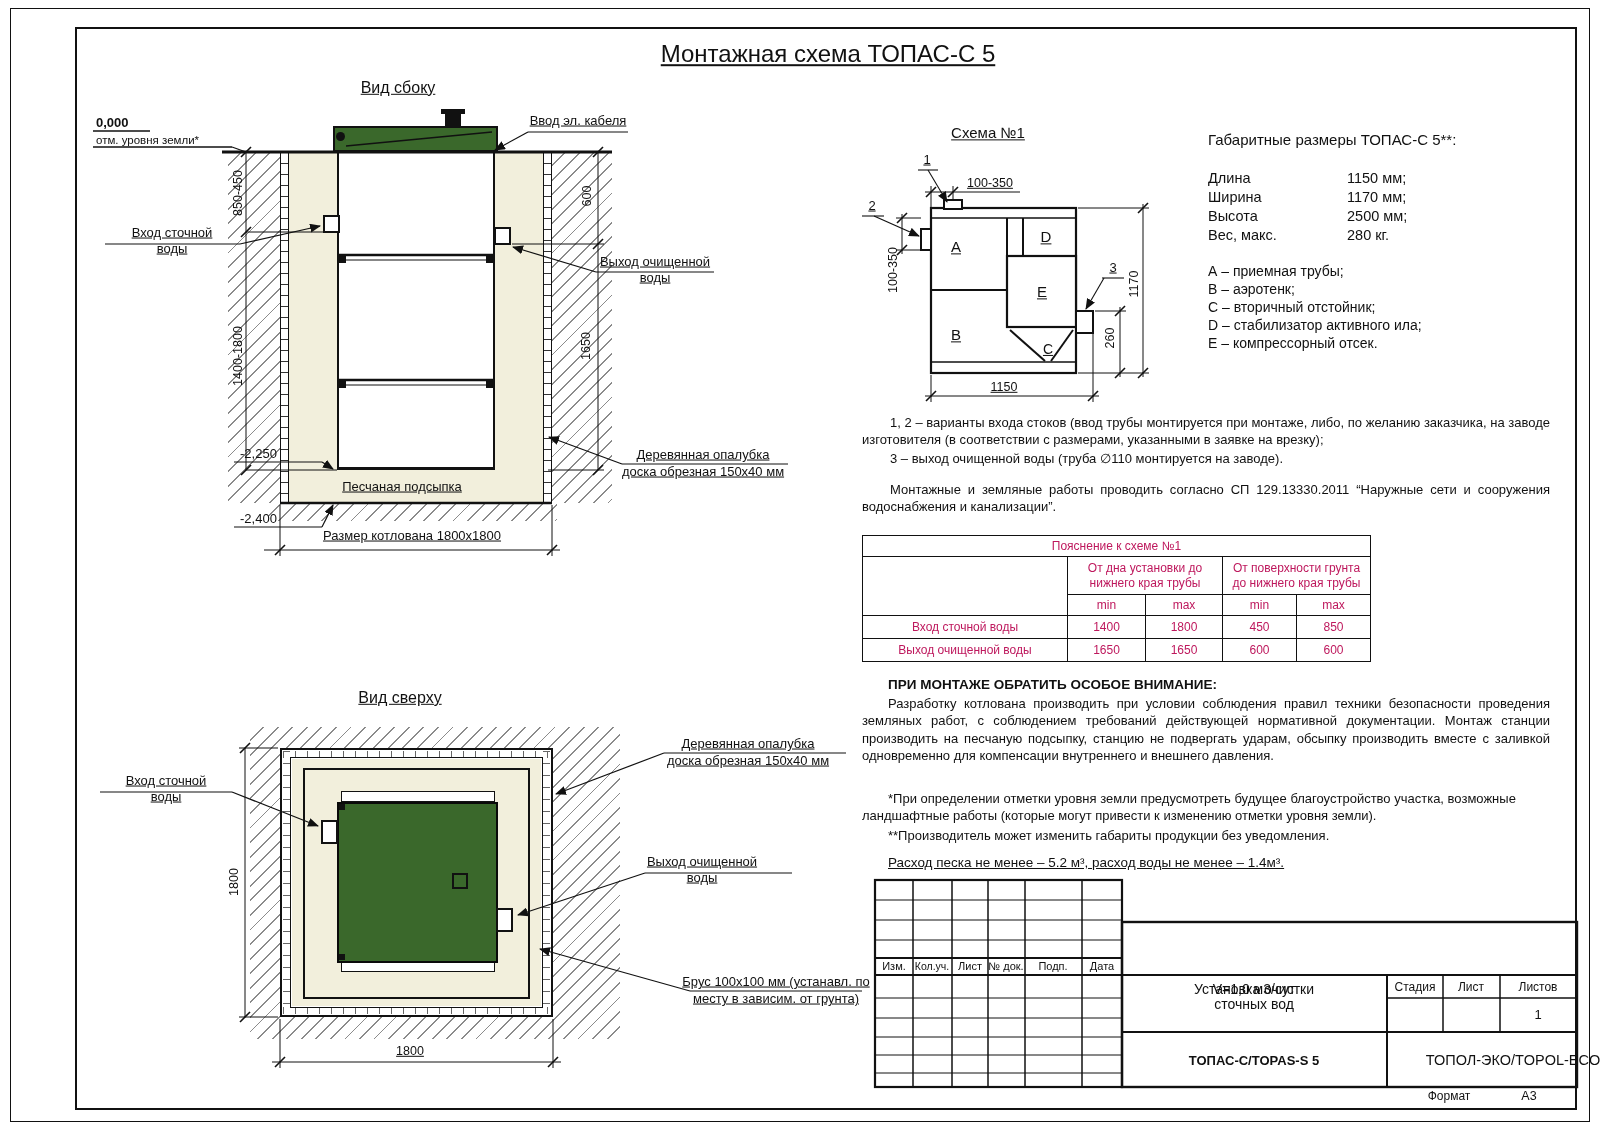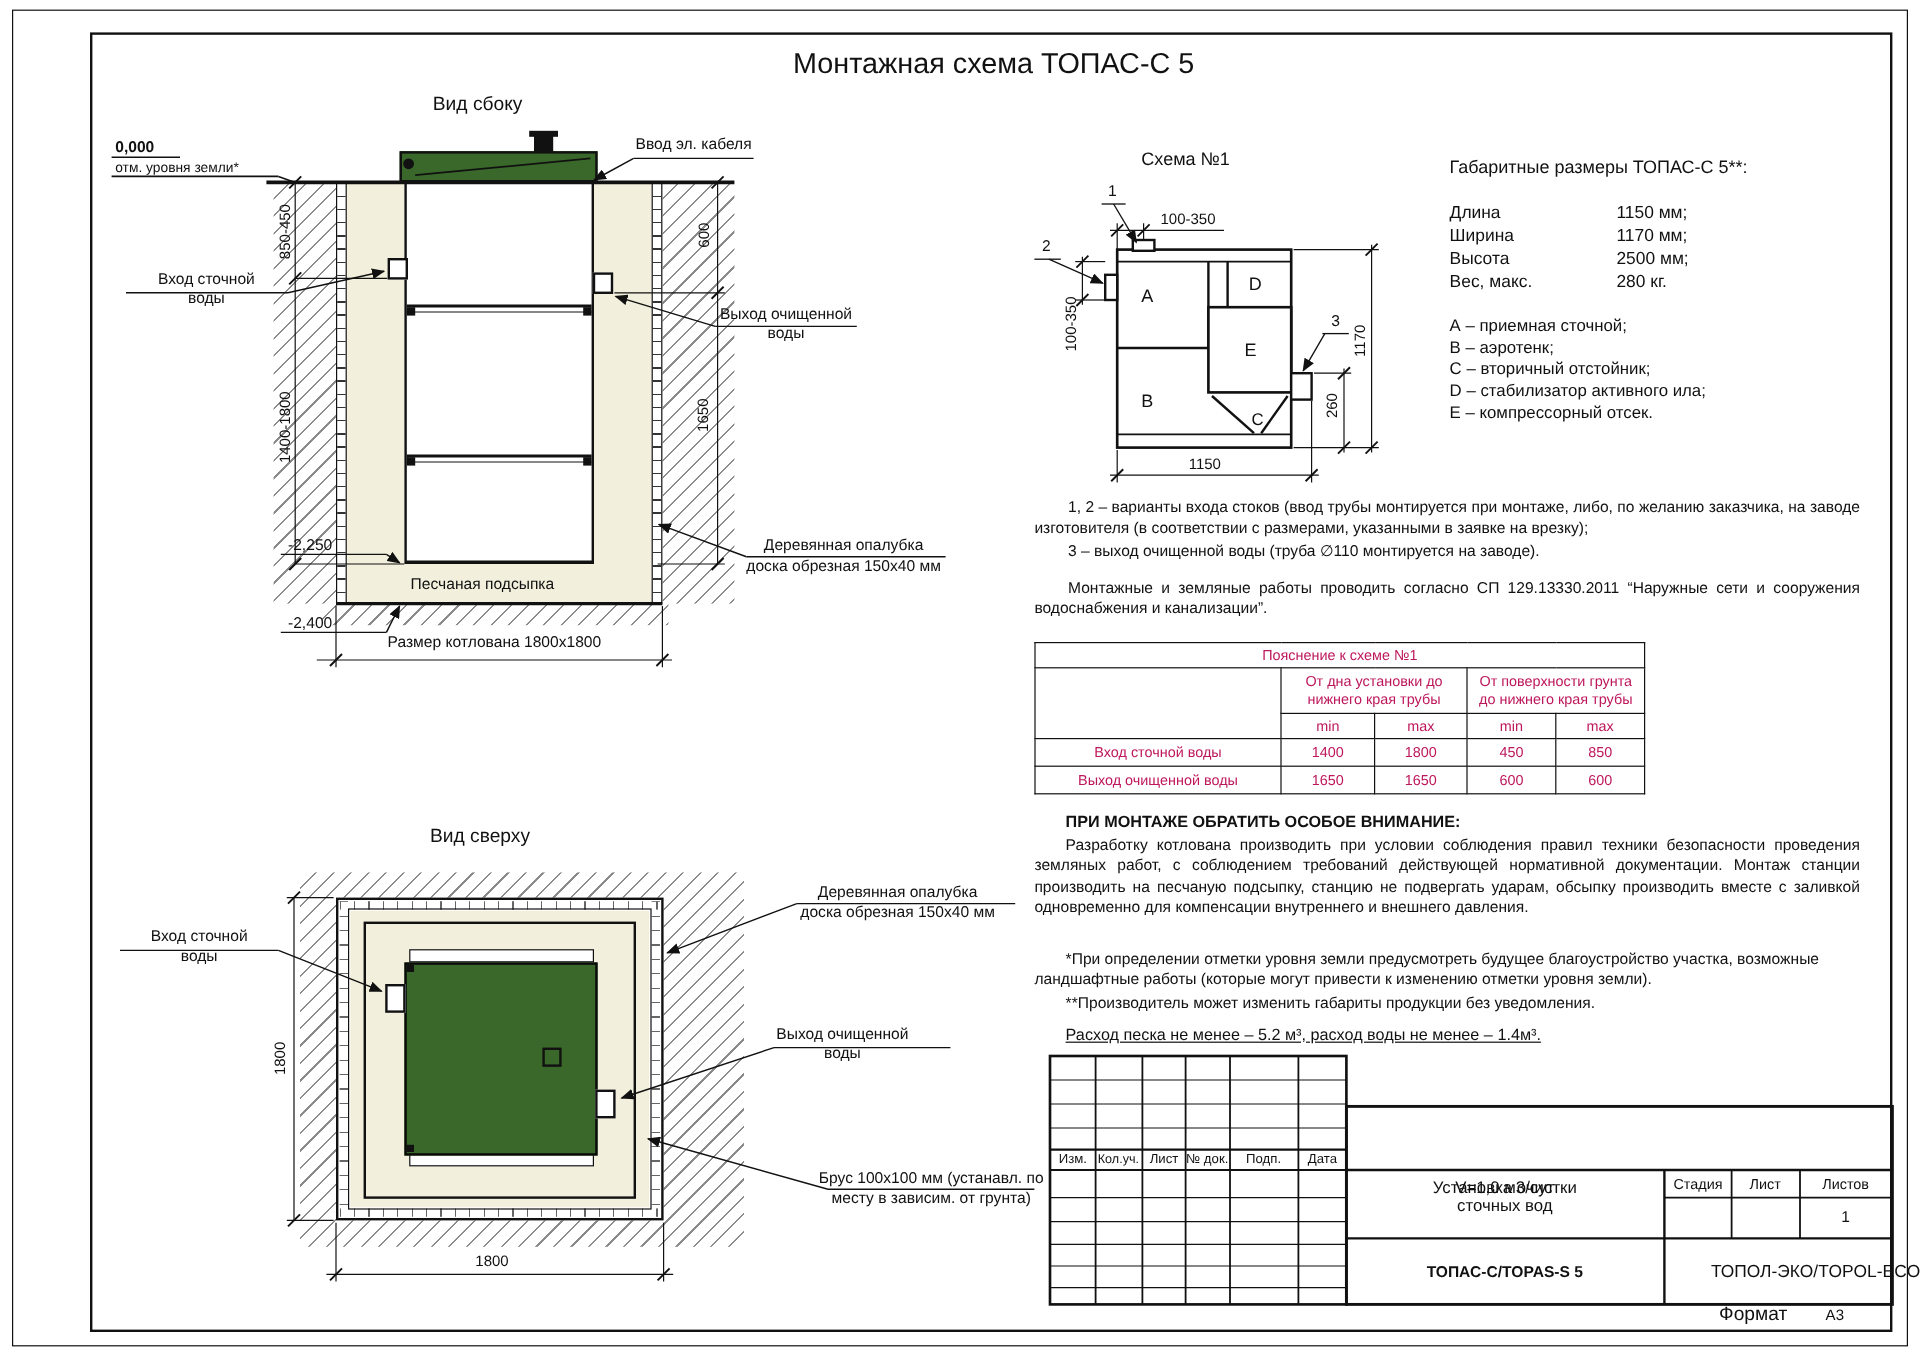--- a/index.html
+++ b/index.html
@@ -1,21 +1,21 @@
 <!DOCTYPE html>
 <html><head>
 <meta charset="utf-8">
 <style>
   html,body{margin:0;padding:0;background:#fff;}
   *{box-sizing:border-box;}
   #sheet{position:relative;width:1600px;height:1131px;background:#fff;overflow:hidden;
          font-family:"Liberation Sans",sans-serif;color:#111;}
   .abs{position:absolute;}
   .t{position:absolute;white-space:nowrap;color:#111;font-size:13px;line-height:1.15;z-index:5;}
-  .c{transform:translate(-50%,-50%);}
+  .c{transform:translate(-50%,-50%);text-decoration:underline;}
   .v{transform:translate(-50%,-50%) rotate(-90deg);}
   .p{position:absolute;color:#111;font-size:13px;line-height:1.34;text-align:justify;z-index:5;}
   .hatch{background:repeating-linear-gradient(135deg,rgba(100,100,100,0) 0px,rgba(100,100,100,0) 9px,rgba(100,100,100,.75) 9px,rgba(100,100,100,.75) 10.3px);}
   .sand{background:#f2efdc;}
   .ladderV{background-color:#fff;border-left:1.6px solid #111;border-right:1.6px solid #111;
            background-image:repeating-linear-gradient(180deg,#333 0 1.1px,transparent 1.1px 11px);}
   .rungH{background-image:repeating-linear-gradient(90deg,#666 0 1px,transparent 1px 12px);}
   .rungV{background-image:repeating-linear-gradient(180deg,#666 0 1px,transparent 1px 12px);}
   .blk{background:#111;}
   .stub{background:#fff;border:2px solid #111;z-index:4;}
@@ -269,21 +269,21 @@
 
   <div class="t" style="left:1208px;top:131px;font-size:15px;">Габаритные размеры ТОПАС-С 5**:</div>
   <div class="t" style="left:1208px;top:170px;font-size:14.5px;">Длина</div>
   <div class="t" style="left:1347px;top:170px;font-size:14.5px;">1150 мм;</div>
   <div class="t" style="left:1208px;top:189px;font-size:14.5px;">Ширина</div>
   <div class="t" style="left:1347px;top:189px;font-size:14.5px;">1170 мм;</div>
   <div class="t" style="left:1208px;top:208px;font-size:14.5px;">Высота</div>
   <div class="t" style="left:1347px;top:208px;font-size:14.5px;">2500 мм;</div>
   <div class="t" style="left:1208px;top:227px;font-size:14.5px;">Вес, макс.</div>
   <div class="t" style="left:1347px;top:227px;font-size:14.5px;">280 кг.</div>
-  <div class="t" style="left:1208px;top:263px;font-size:14px;">А – приемная сточной;</div>
+  <div class="t" style="left:1208px;top:263px;font-size:14px;">А – приемная трубы;</div>
   <div class="t" style="left:1208px;top:281px;font-size:14px;">В – аэротенк;</div>
   <div class="t" style="left:1208px;top:299px;font-size:14px;">С – вторичный отстойник;</div>
   <div class="t" style="left:1208px;top:317px;font-size:14px;">D – стабилизатор активного ила;</div>
   <div class="t" style="left:1208px;top:335px;font-size:14px;">Е – компрессорный отсек.</div>
 
   <div class="p" style="left:862px;top:414px;width:688px;text-indent:28px;">1, 2 – варианты входа  стоков (ввод трубы монтируется при монтаже, либо, по желанию заказчика, на заводе изготовителя (в соответствии с размерами, указанными в заявке на врезку);</div>
   <div class="p" style="left:862px;top:450px;width:688px;text-indent:28px;text-align:left;">3 – выход очищенной воды (труба ∅110 монтируется на заводе).</div>
   <div class="p" style="left:862px;top:481px;width:688px;text-indent:28px;">Монтажные и земляные работы проводить согласно СП 129.13330.2011 “Наружные сети и сооружения водоснабжения и канализации”.</div>
 
   <table class="expl">
@@ -340,16 +340,16 @@
   <div class="stampTxt" style="left:1102px;top:966px;transform:translate(-50%,-50%);font-size:11px;">Дата</div>
   <div class="stampTxt" style="left:1254px;top:989px;transform:translate(-50%,-50%);font-size:14px;">Установка очистки</div>
   <div class="stampTxt" style="left:1254px;top:1004px;transform:translate(-50%,-50%);font-size:14px;">сточных вод</div>
   <div class="stampTxt" style="left:1254px;top:989px;transform:translate(-50%,-50%);font-size:14px;">V=1,0 м3/сут</div>
   <div class="stampTxt" style="left:1415px;top:987px;transform:translate(-50%,-50%);font-size:12px;">Стадия</div>
   <div class="stampTxt" style="left:1471px;top:987px;transform:translate(-50%,-50%);font-size:12px;">Лист</div>
   <div class="stampTxt" style="left:1538px;top:987px;transform:translate(-50%,-50%);font-size:12px;">Листов</div>
   <div class="stampTxt" style="left:1538px;top:1014px;transform:translate(-50%,-50%);font-size:13px;">1</div>
   <div class="stampTxt" style="left:1254px;top:1060px;transform:translate(-50%,-50%);font-size:13px;font-weight:600;">ТОПАС-С/TOPAS-S 5</div>
   <div class="stampTxt" style="left:1482px;top:1060px;transform:translate(-50%,-50%);font-size:14.5px;margin-left:31px;">ТОПОЛ-ЭКО/TOPOL-ECO</div>
-  <div class="stampTxt" style="left:1449px;top:1096px;transform:translate(-50%,-50%);font-size:16px;margin-left:12px;">Формат</div>
+  <div class="stampTxt" style="left:1449px;top:1096px;transform:translate(-50%,-50%);font-size:12px;">Формат</div>
   <div class="stampTxt" style="left:1529px;top:1096px;transform:translate(-50%,-50%);font-size:12.5px;">А3</div>
 
 </div>
 
 </body></html>

